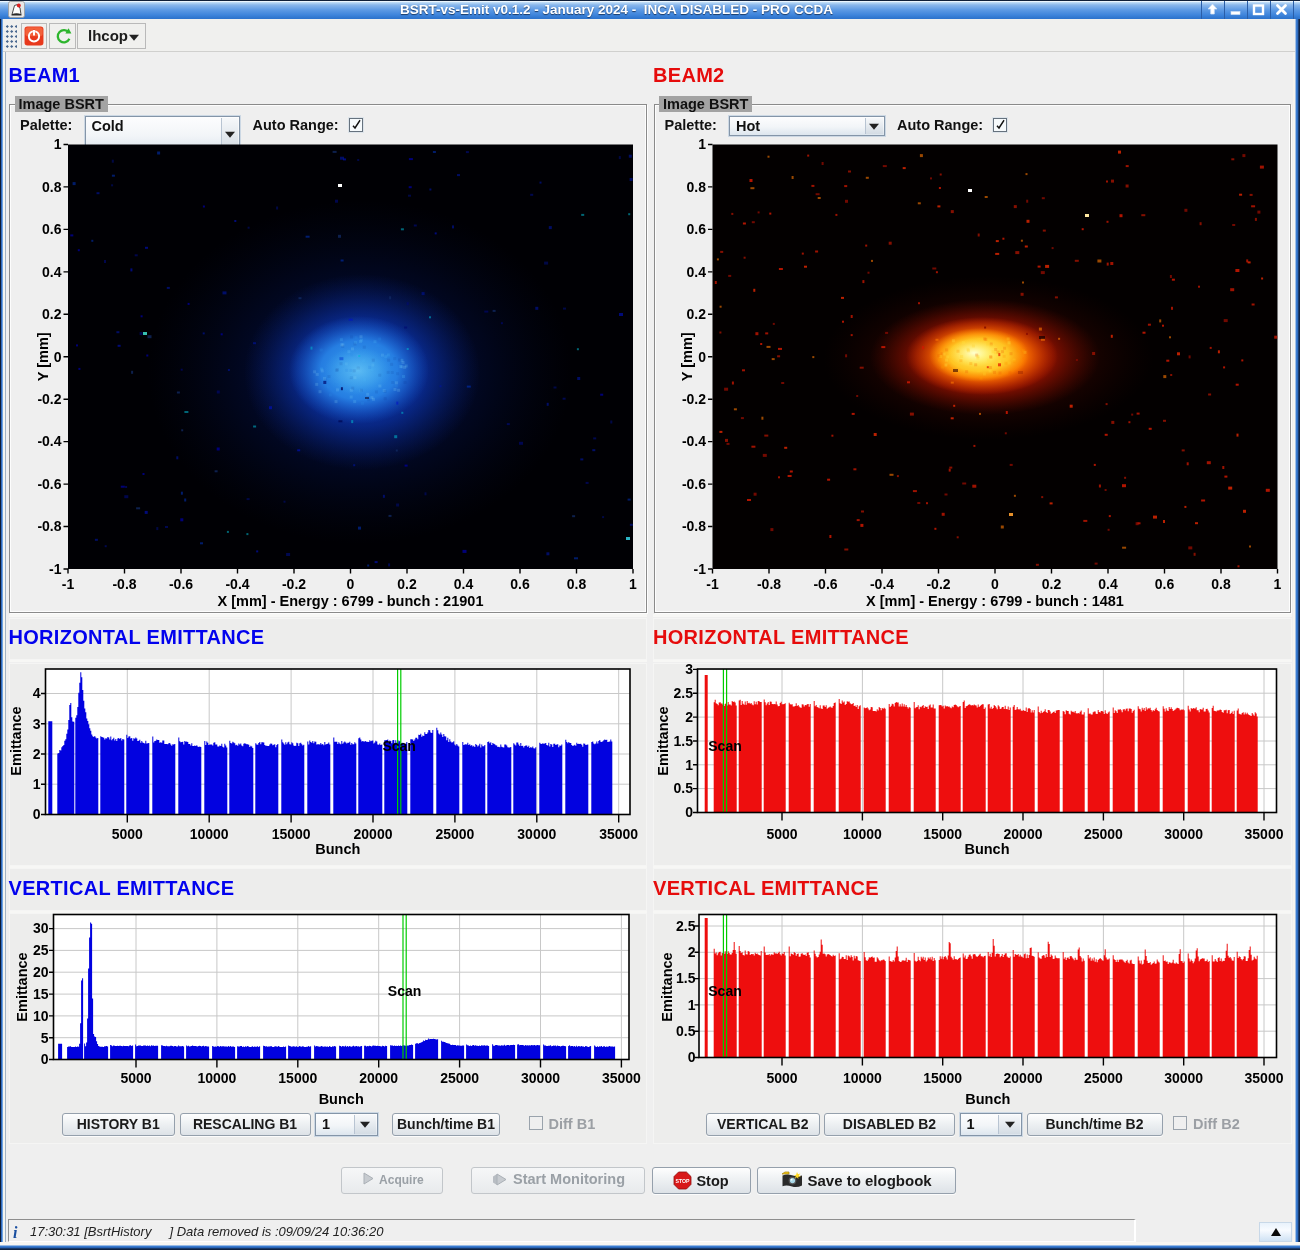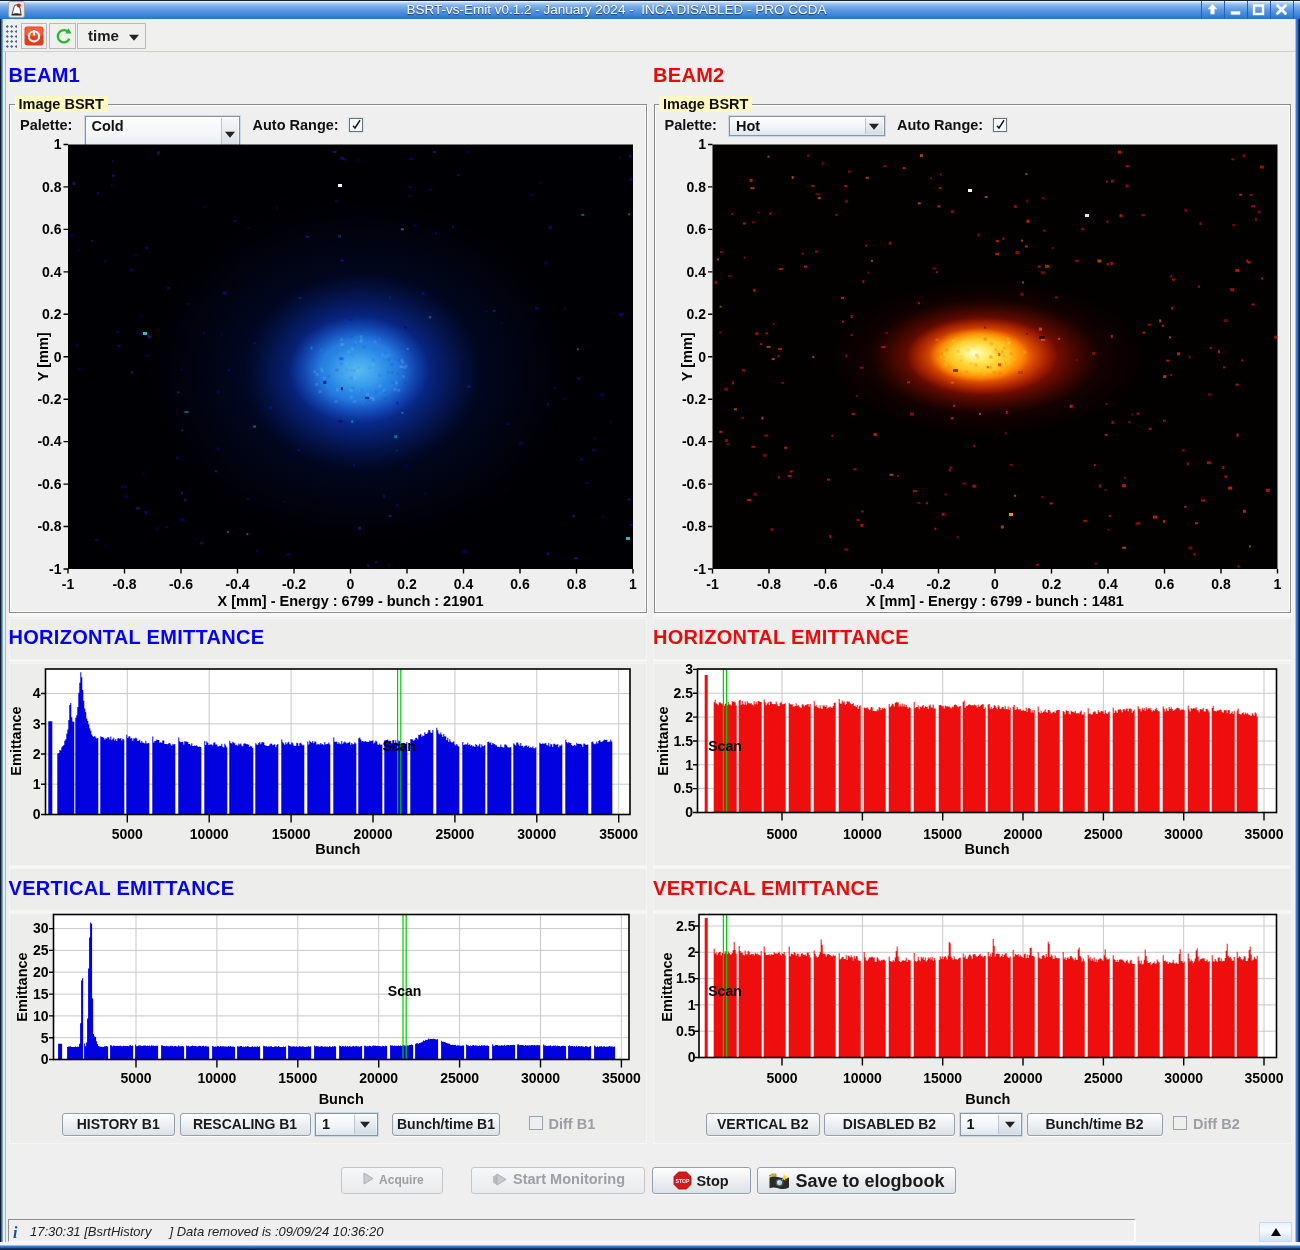--- a/index.html
+++ b/index.html
@@ -1,30 +1,30 @@
 <!DOCTYPE html>
 <html><head><meta charset="utf-8"><title>BSRT-vs-Emit</title><style>
 * { margin:0; padding:0; box-sizing:border-box; }
 html,body { width:1300px; height:1250px; overflow:hidden; }
 body { position:relative; background:#efefef; font-family:"Liberation Sans",sans-serif; }
 .abs { position:absolute; }
 #titlebar { left:0; top:0; width:1300px; height:19px;
  background:linear-gradient(180deg,#0d1b33 0%,#12233f 5%,#f8fcff 7%,#c4e0f8 11%,#8ab7ec 26%,#5d9ae4 52%,#3f85dc 78%,#337ad2 90%,#2c72cc 100%); }
-#titletext { left:0; top:2px; width:1233px; text-align:center; color:#fff; font-weight:normal; font-size:13.5px; text-shadow:0 1px 1px #1a3a66; }
+#titletext { left:0; top:2px; width:1233px; text-align:center; color:#fff; font-weight:bold; font-size:13.5px; text-shadow:0 1px 1px #1a3a66; }
 .winbtn { top:0.5px; width:23px; height:18px; border-left:1px solid #2a5ea8; }
 #toolbar { left:3px; top:19px; width:1292px; height:33px; background:#f0f0ee; border-bottom:1px solid #d0d0ce; }
 .tbtn { top:22.5px; height:26px; background:#f0f0ee; border:1px solid #b9b9b9; }
 #grip { left:4px; top:23px; width:13px; height:26px;
  background-image:radial-gradient(#49688f 1px, rgba(0,0,0,0) 1.3px); background-size:4.5px 5px; background-position:1px 1px;}
 #lhcop { font-weight:bold; font-size:15px; color:#1c1c1c; }
 #leftedge { left:0; top:19px; width:6px; height:1231px; background:linear-gradient(90deg,#0d1b33 0%,#0d1b33 14%,#2f6ac0 25%,#4d90dc 38%,#f2f2ee 55%,#f6f6f2 80%,#9fb0c2 92%,#aebecd 100%); }
 #rightedge { right:0; top:19px; width:7px; height:1231px; background:linear-gradient(90deg,#f6f4ef 0%,#f6f4ef 28%,#3f82d8 45%,#2f6cbe 65%,#16325e 82%,#0d1b33 100%); }
 #bottomedge { left:0; top:1242px; width:1300px; height:8px; background:linear-gradient(180deg,#f8f6f2 0%,#f8f6f2 35%,#3f82d8 52%,#2c68ba 68%,#142c52 85%,#0d1b33 100%); }
 .gbox { border:1px solid #8a8a8a; box-shadow:inset 0 0 0 1px #fdfdfd, 1px 1px 0 #fdfdfd; }
-.gtitle { font-weight:bold; font-size:14.5px; color:#111; background:#fef9c3; padding:0 4px; }
+.gtitle { font-weight:bold; font-size:14.5px; color:#111; background:#a3a3a3; padding:0 4px; }
 .hdr { font-weight:bold; font-size:20px; letter-spacing:0.3px; }
 .blue { color:#0202ee; } .red { color:#e60c0c; }
 .sect { background:#ededec; border:1px solid #f5f5f4; }
 .lbl { font-weight:bold; font-size:14.5px; color:#111; }
 .combo { background:linear-gradient(180deg,#fdfdfe 0%,#f2f5f8 55%,#dde6ee 100%); border:1px solid #8495a8; box-shadow:0 0 0 1px #ccd8e4; }
 .combo .txt { position:absolute; left:6px; top:1px; font-weight:bold; font-size:14.5px; color:#111; }
 .cbtn { position:absolute; right:1px; top:1px; bottom:1px; width:17.5px; background:linear-gradient(180deg,#f6f8fa,#d4dce4); border-left:1px solid #b8c4d2; }
 .tri { position:absolute; left:50%; top:50%; transform:translate(-50%,-38%); width:0; height:0;
  border-left:5.5px solid transparent; border-right:5.5px solid transparent; border-top:6.5px solid #222; }
 .cb { width:14px; height:14px; background:#f6fafc; border:1px solid #66727e; box-shadow:0 0 0 1px #dde4ea; }
@@ -73,21 +73,21 @@
 <rect x="8.1" y="3.6" width="1.8" height="5" fill="#fff"></rect>
 </svg>
   </div>
 <div class="tbtn abs" style="left:49px;width:27px">
 <svg style="position:absolute;left:4px;top:3px" width="19" height="19" viewBox="0 0 19 19">
 <path d="M14.8 5.6 A 6.1 6.1 0 1 0 15.4 11.8" fill="none" stroke="#2db52d" stroke-width="2.3" stroke-linecap="butt"></path>
 <path d="M11.4 6.6 L17.4 6.4 L14.6 1.3 Z" fill="#2db52d"></path>
 </svg>
   </div>
 <div class="tbtn abs" id="lhcop" style="left:77px;width:69px">
-<span style="position:absolute;left:10px;top:3px">time</span>
+<span style="position:absolute;left:10px;top:3px">lhcop</span>
 <span class="tri" style="left:56px;top:56%;border-left:5px solid transparent;border-right:5px solid transparent;border-top:6px solid #222"></span>
   </div>
 <div class="abs hdr blue" style="left:8.5px;top:64px;width:638.5px;">BEAM1</div>
 <div class="abs gbox" style="left:9.0px;top:104px;width:637.5px;height:509px;"></div>
 <div class="abs gtitle" style="left:14.5px;top:96px;">Image BSRT</div>
 <div class="abs lbl" style="left:20.0px;top:117px;">Palette:</div>
 <div class="abs combo" style="left:84.5px;top:115.5px;width:155.5px;height:36px;">
 <span class="txt">Cold</span>
     <span class="cbtn">
       <span class="tri"></span>
@@ -928,21 +928,21 @@
       <path d="M4 2 L13 7.5 L4 13 Z" fill="#c7cbd0" stroke="#aab0b6" stroke-width="1"></path>
     </svg> Acquire</div>
 <div class="abs btn dis" style="left:471px;top:1166.5px;width:174px;height:27px;padding-top:3.5px;font-size:14.5px;"><svg width="18" height="15" viewBox="0 0 18 15" style="vertical-align:-2.5px">
       <path d="M2 4.5 L6 2 L6 13 L2 10.5 Z" fill="#b8bdc3"></path>
       <path d="M6 2 L15 7.5 L6 13 Z" fill="#c7cbd0" stroke="#aab0b6" stroke-width="1"></path>
     </svg> Start Monitoring</div>
 <div class="abs btn" style="left:651.5px;top:1166.5px;width:99px;height:27px;padding-top:3.5px;font-size:14.5px;"><svg width="19" height="19" viewBox="0 0 19 19" style="vertical-align:-4px">
 <polygon points="5.6,1 13.4,1 18,5.6 18,13.4 13.4,18 5.6,18 1,13.4 1,5.6" fill="#d81818" stroke="#901010" stroke-width="0.8"></polygon>
 <text x="9.5" y="11.8" text-anchor="middle" font-family="Liberation Sans" font-size="5.2" font-weight="bold" fill="#fff">STOP</text>
     </svg> Stop</div>
-<div class="abs btn" style="left:757px;top:1166.5px;width:199px;height:27px;padding-top:3.5px;font-size:18px;"><svg width="22" height="18" viewBox="0 0 22 18" style="vertical-align:-3.5px">
+<div class="abs btn" style="left:757px;top:1166.5px;width:199px;height:27px;padding-top:3.5px;font-size:15px;"><svg width="22" height="18" viewBox="0 0 22 18" style="vertical-align:-3.5px">
 <path d="M1 3 L4 1 L8 1 L8 3 Z" fill="#f8d020" stroke="#a07800" stroke-width="0.7"></path>
 <path d="M1.5 4.5 Q6 2.5 11 4.2 Q16.5 6 21 4.5 L21 14.5 Q16 17 11 15.5 Q5.5 13.8 1.5 15.2 Z" fill="#2a2a2a"></path>
 <circle cx="11.5" cy="9.6" r="3.9" fill="#555"></circle>
       <circle cx="11.5" cy="9.6" r="2.6" fill="#a8d8e8"></circle>
 <circle cx="10.6" cy="8.7" r="0.9" fill="#fff"></circle>
 <path d="M16 1 L17 3.2 L19.4 2.6 L17.8 4.4 L20 5.8 L17.2 5.8 L17.4 8 L15.8 6.2 L14 7.6 L14.8 5 L12.6 4.4 L15.2 3.8 Z" fill="#ffd820"></path>
     </svg> Save to elogbook</div>
 <div id="statusbar" class="abs"></div>
 <div class="abs" style="left:13px;top:1224px;width:10px;height:15px;">
 <span style="font-family:'Liberation Serif',serif;font-weight:bold;font-style:italic;font-size:16px;color:#1a4fa0;">i</span></div>

